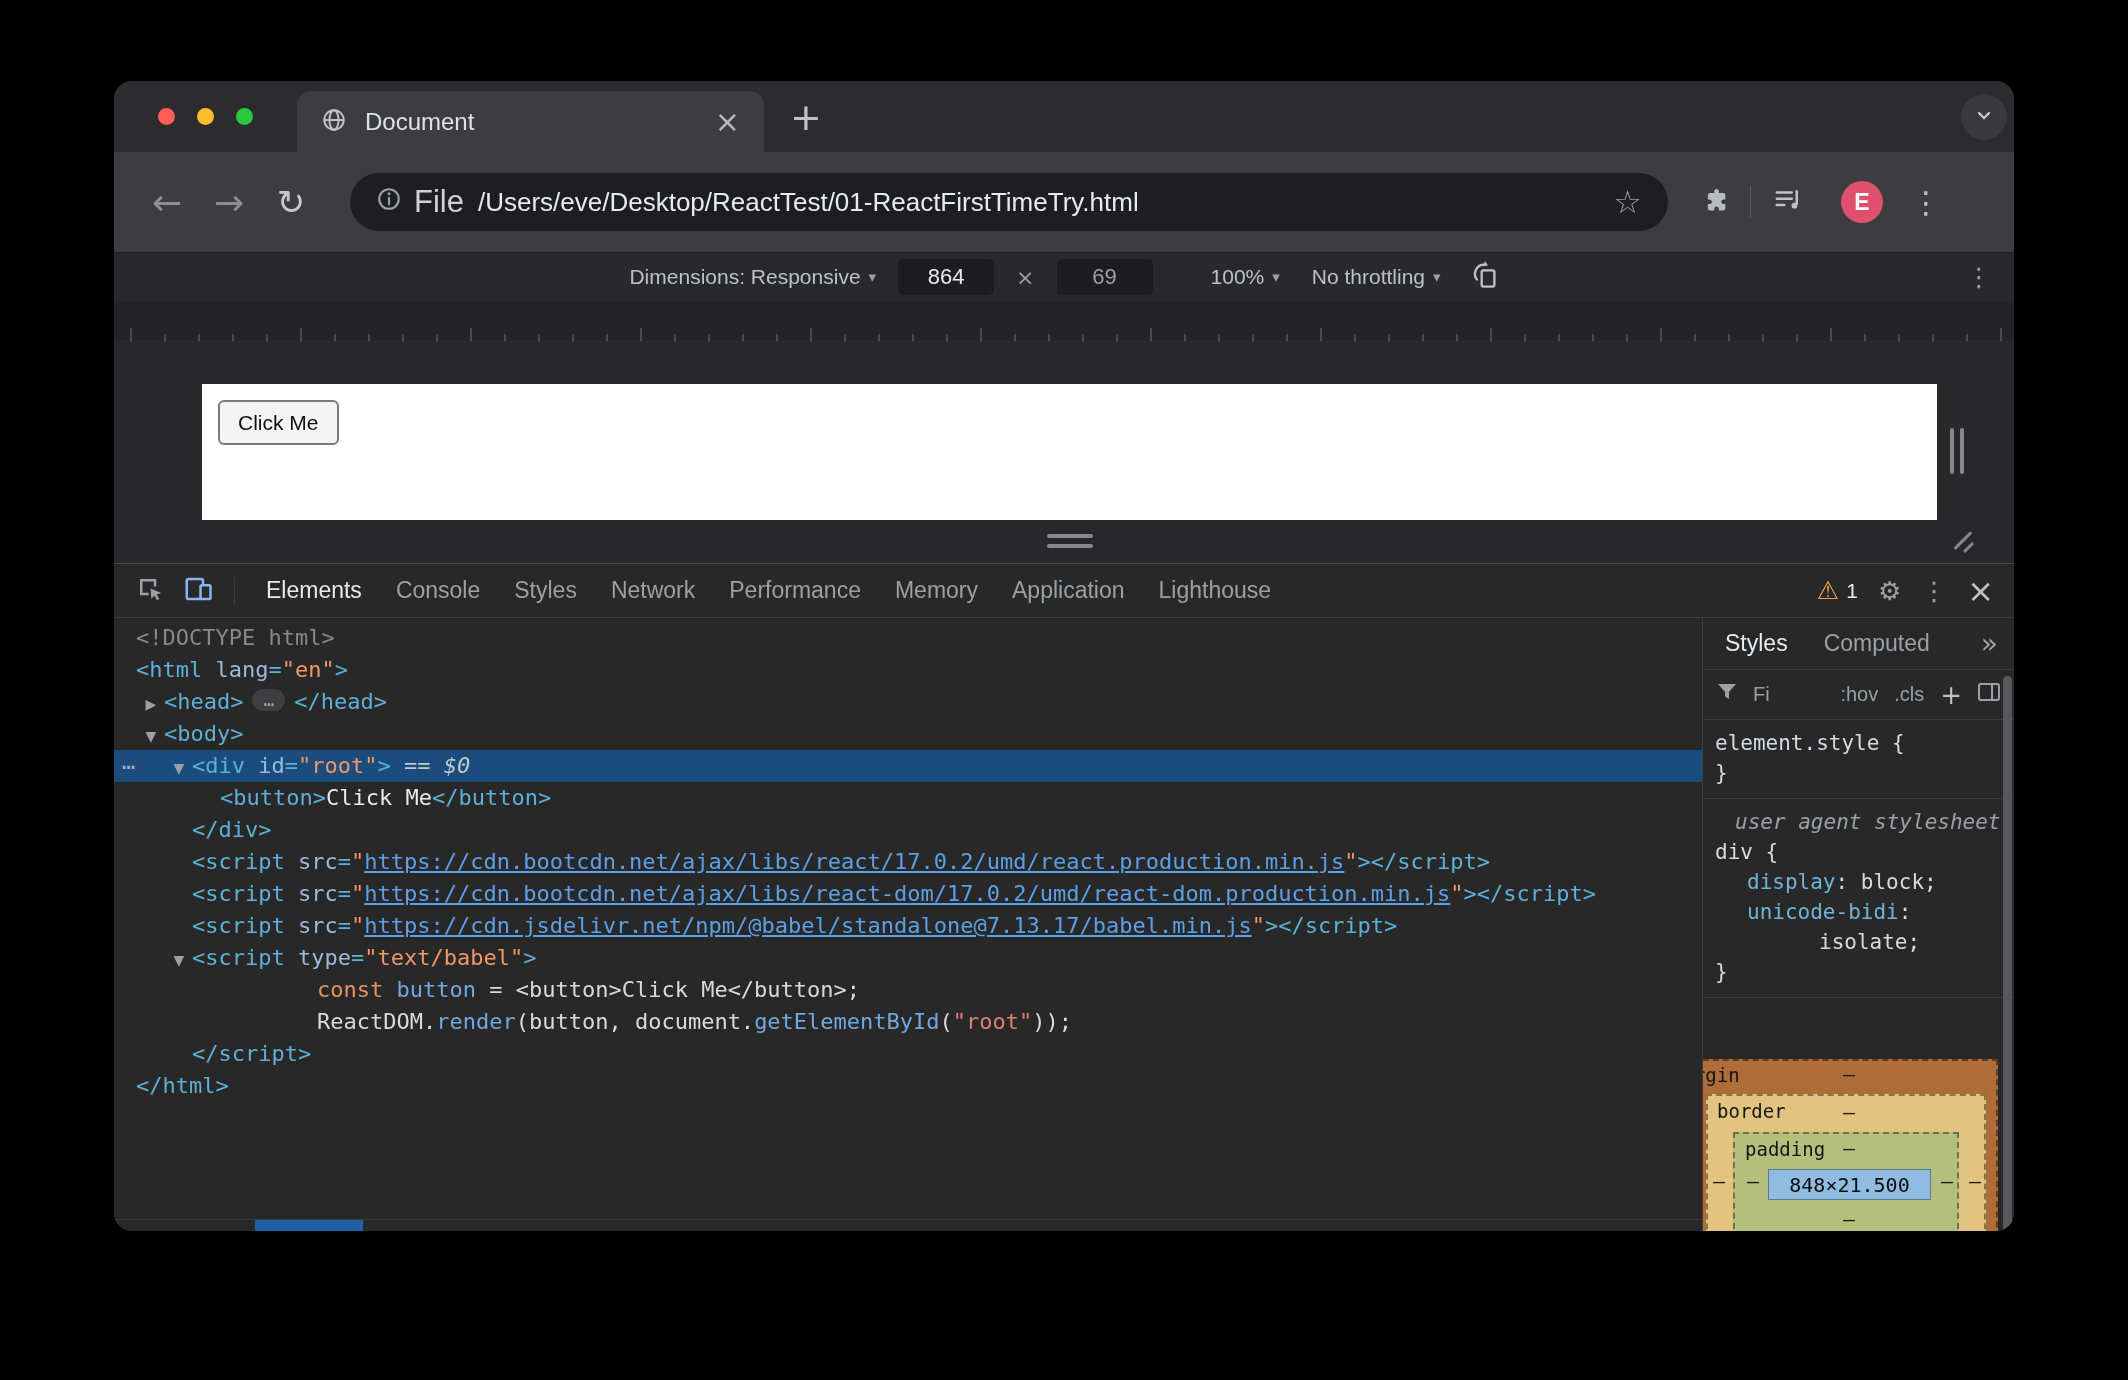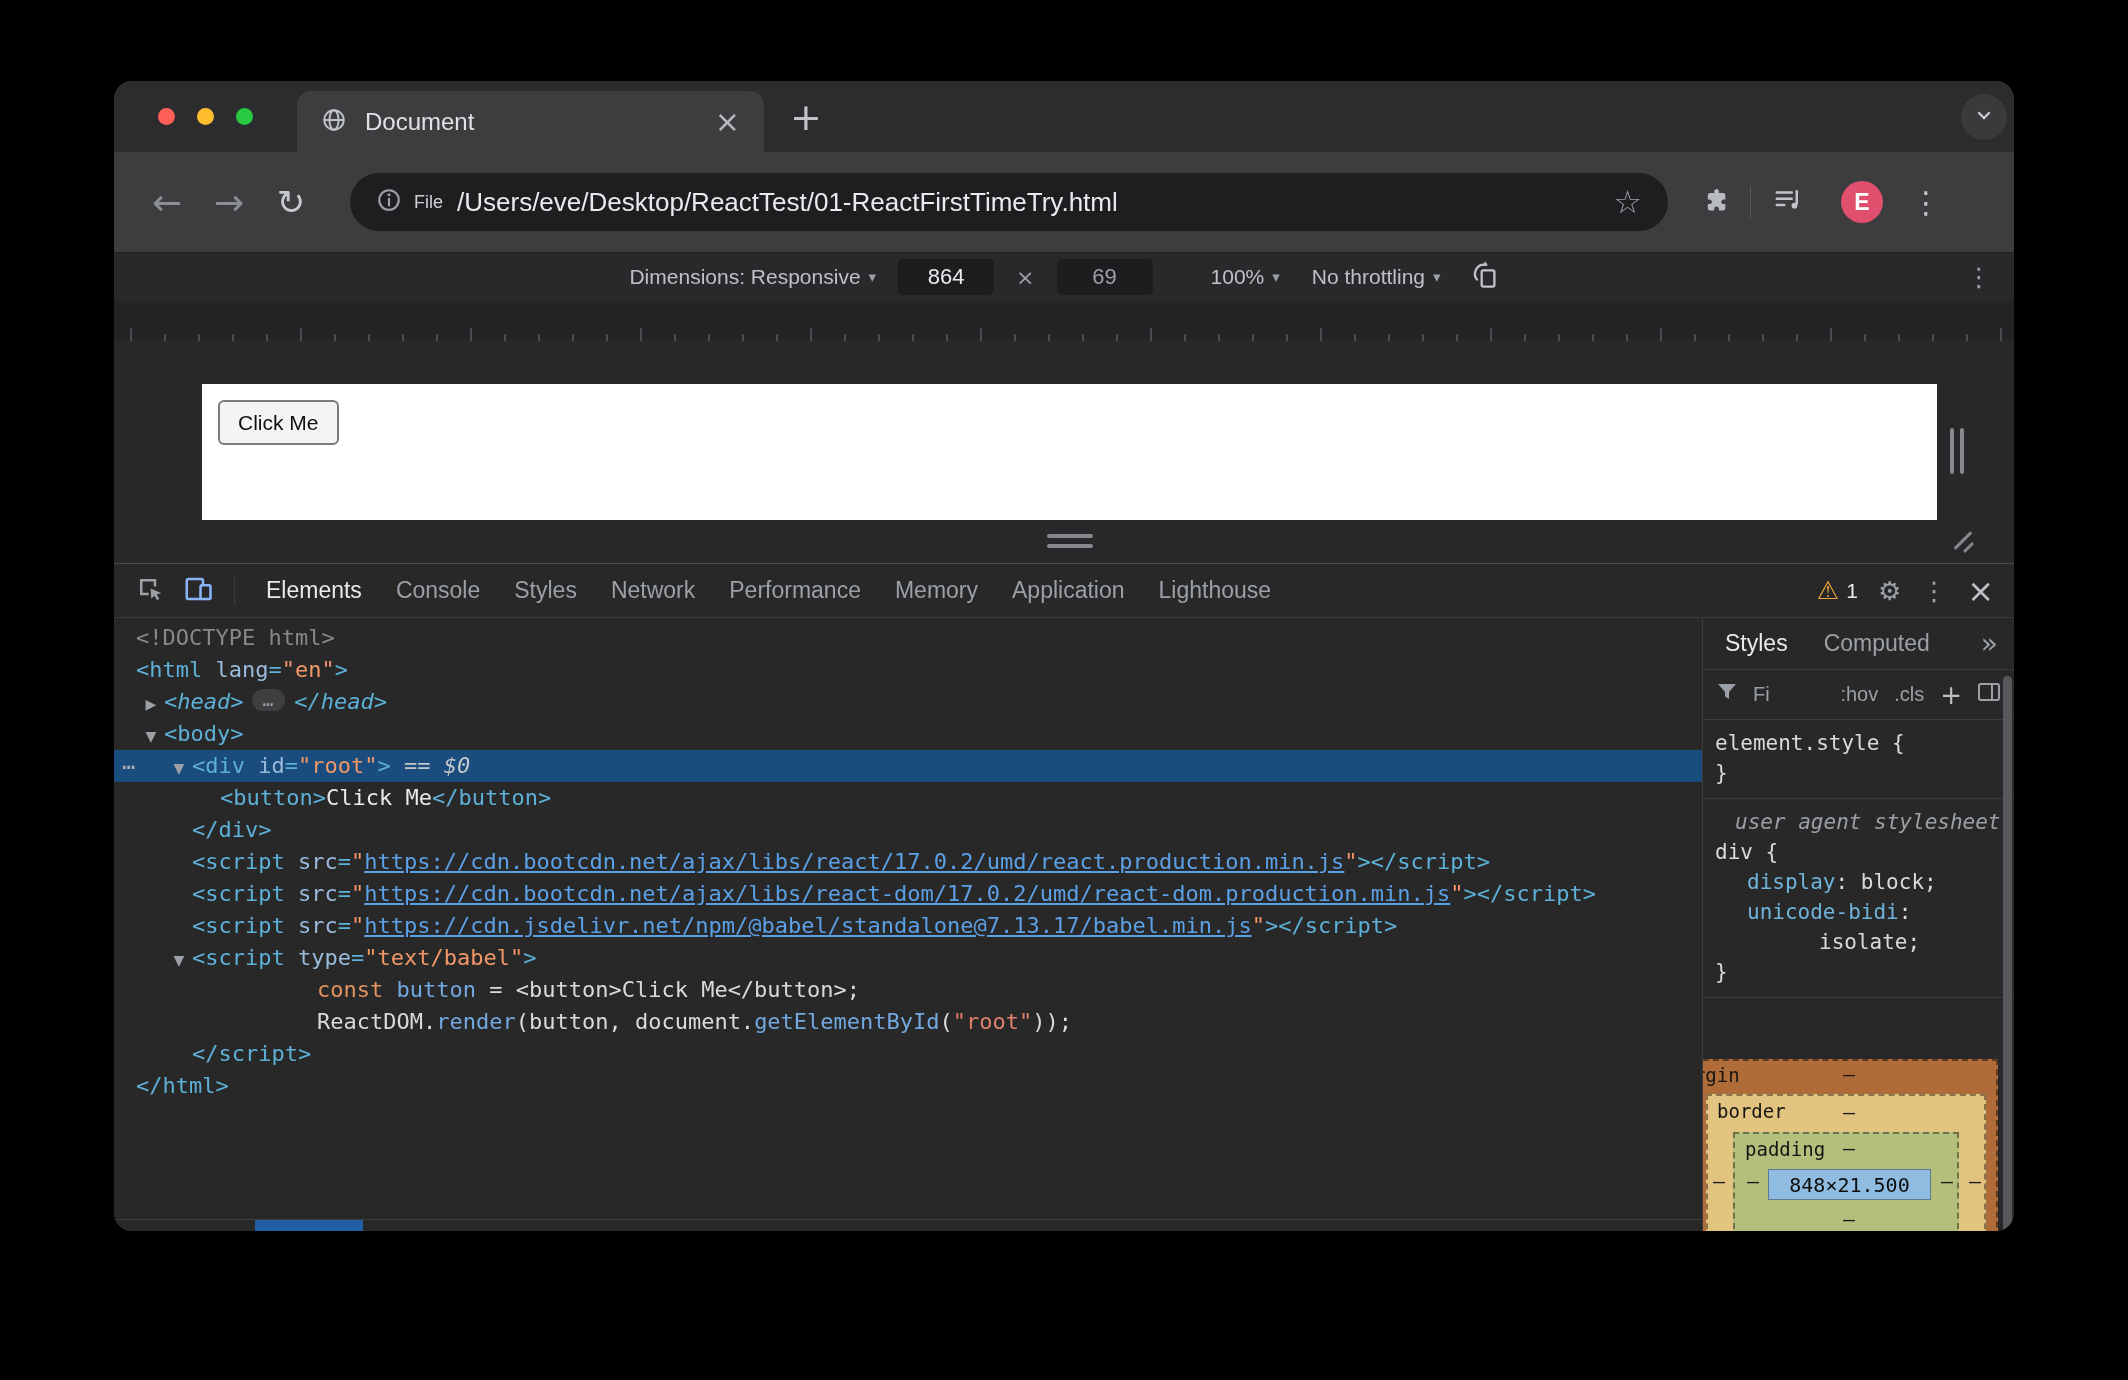--- a/index.html
+++ b/index.html
@@ -19,21 +19,21 @@
 .tab-title{color:#dfe2e5;font-size:24px;flex:1;white-space:nowr ap;overflow:hidden}
 .tab-close{color:#b6babd;font-size:30px;line-height:1}
 .newtab{position:absolute;left:668px;top:12px;width:48px;height:48px;color:#c0c3c7;font-size:38px;display:flex;align-items:center;justify-content:center}
 .tabsearch{position:absolute;left:1847px;top:13px;width:46px;height:46px;border-radius:50%;background:#3a3a3c;display:flex;align-items:center;justify-content:center}
 
 
 .toolbar{height:100px;background:var(--tab-active);display:flex;align-items:center;padding:0 22px}
 .nav-btn{width:62px;height:62px;display:flex;align-items:center;justify-content:center;font-size:36px;color:#8b8f93}
 .nav-btn.reload{color:#c7cacd;font-size:34px}
 .omnibox{margin-left:28px;width:1318px;height:58px;background:var(--omnibox);border-radius:29px;display:flex;align-items:center;padding:0 26px;gap:14px}
-.omni-chip{display:flex;align-items:center;gap:12px;color:#cfd2d5;font-size:18px}
+.omni-chip{display:flex;align-items:flex-end;gap:12px;color:#cfd2d5;font-size:31px}
 .omni-url{color:var(--text-primary);font-size:26px;flex:1;white-space:nowrap;overflow:hidden}
 .omni-star{color:#9aa0a6;font-size:32px}
 .tb-icon{display:flex;align-items:center;justify-content:center}
 .tb-div{width:1px;height:32px;background:#55585a;margin-left:20px}
 .avatar{margin-left:38px;width:42px;height:42px;border-radius:50%;background:var(--avatar);color:#fff;font-size:23px;font-weight:bold;display:flex;align-items:center;justify-content:center}
 .kebab{color:#c0c3c7;font-size:30px}
 .toolbar .kebab{margin-left:28px}
 
 
 .devicebar{height:49px;background:var(--device-bar);border-top:1px solid #202022;display:flex;align-items:center;justify-content:center;gap:22px;position:relative;color:#bdc1c6;font-size:21px}
@@ -343,21 +343,21 @@
         <span class="dt-gear glyph">⚙</span>
         <span class="dt-kebab glyph">⋮</span>
         <span class="dt-close glyph">×</span>
       </div>
     </div>
     <div class="dt-body">
       <div class="dt-main">
         <div class="tree">
             <div class="tree-row" style="padding-left: 22px;"><span class="c-comment">&lt;!DOCTYPE html&gt;</span></div>
             <div class="tree-row" style="padding-left: 22px;"><span class="c-tag">&lt;html </span><span class="c-attr">lang</span><span class="c-tag">=</span><span class="c-val">"en"</span><span class="c-tag">&gt;</span></div>
-            <div class="tree-row" style="padding-left: 50px; font-style: italic;"><span class="arrow">▶</span><span class="c-tag">&lt;head&gt;</span><span class="c-pill">…</span><span class="c-tag">&lt;/head&gt;</span></div>
+            <div class="tree-row" style="padding-left: 50px;"><span class="arrow">▶</span><span class="c-tag">&lt;head&gt;</span><span class="c-pill">…</span><span class="c-tag">&lt;/head&gt;</span></div>
             <div class="tree-row" style="padding-left: 50px;"><span class="arrow">▼</span><span class="c-tag">&lt;body&gt;</span></div>
             <div class="tree-row selected" style="padding-left: 78px;"><span class="gutter">…</span><span class="arrow">▼</span><span class="c-tag">&lt;div </span><span class="c-attr">id</span><span class="c-tag">=</span><span class="c-val">"root"</span><span class="c-tag">&gt;</span><span class="c-eq"> == $0</span></div>
             <div class="tree-row" style="padding-left: 106px;"><span class="c-tag">&lt;button&gt;</span><span class="c-text">Click Me</span><span class="c-tag">&lt;/button&gt;</span></div>
             <div class="tree-row" style="padding-left: 78px;"><span class="c-tag">&lt;/div&gt;</span></div>
             <div class="tree-row" style="padding-left: 78px;"><span class="c-tag">&lt;script </span><span class="c-attr">src</span><span class="c-tag">=</span><span class="c-val">"</span><span class="c-link">https://cdn.bootcdn.net/ajax/libs/react/17.0.2/umd/react.production.min.js</span><span class="c-val">"</span><span class="c-tag">&gt;&lt;/script&gt;</span></div>
             <div class="tree-row" style="padding-left: 78px;"><span class="c-tag">&lt;script </span><span class="c-attr">src</span><span class="c-tag">=</span><span class="c-val">"</span><span class="c-link">https://cdn.bootcdn.net/ajax/libs/react-dom/17.0.2/umd/react-dom.production.min.js</span><span class="c-val">"</span><span class="c-tag">&gt;&lt;/script&gt;</span></div>
             <div class="tree-row" style="padding-left: 78px;"><span class="c-tag">&lt;script </span><span class="c-attr">src</span><span class="c-tag">=</span><span class="c-val">"</span><span class="c-link">https://cdn.jsdelivr.net/npm/@babel/standalone@7.13.17/babel.min.js</span><span class="c-val">"</span><span class="c-tag">&gt;&lt;/script&gt;</span></div>
             <div class="tree-row" style="padding-left: 78px;"><span class="arrow">▼</span><span class="c-tag">&lt;script </span><span class="c-attr">type</span><span class="c-tag">=</span><span class="c-val">"text/babel"</span><span class="c-tag">&gt;</span></div>
             <div class="tree-row" style="padding-left: 203px;"><span class="c-kw">const </span><span class="c-def">button</span><span class="c-plain"> = &lt;button&gt;Click Me&lt;/button&gt;;</span></div>
             <div class="tree-row" style="padding-left: 203px;"><span class="c-plain">ReactDOM.</span><span class="c-def">render</span><span class="c-plain">(button, document.</span><span class="c-def">getElementById</span><span class="c-plain">(</span><span class="c-str">"root"</span><span class="c-plain">));</span></div>

